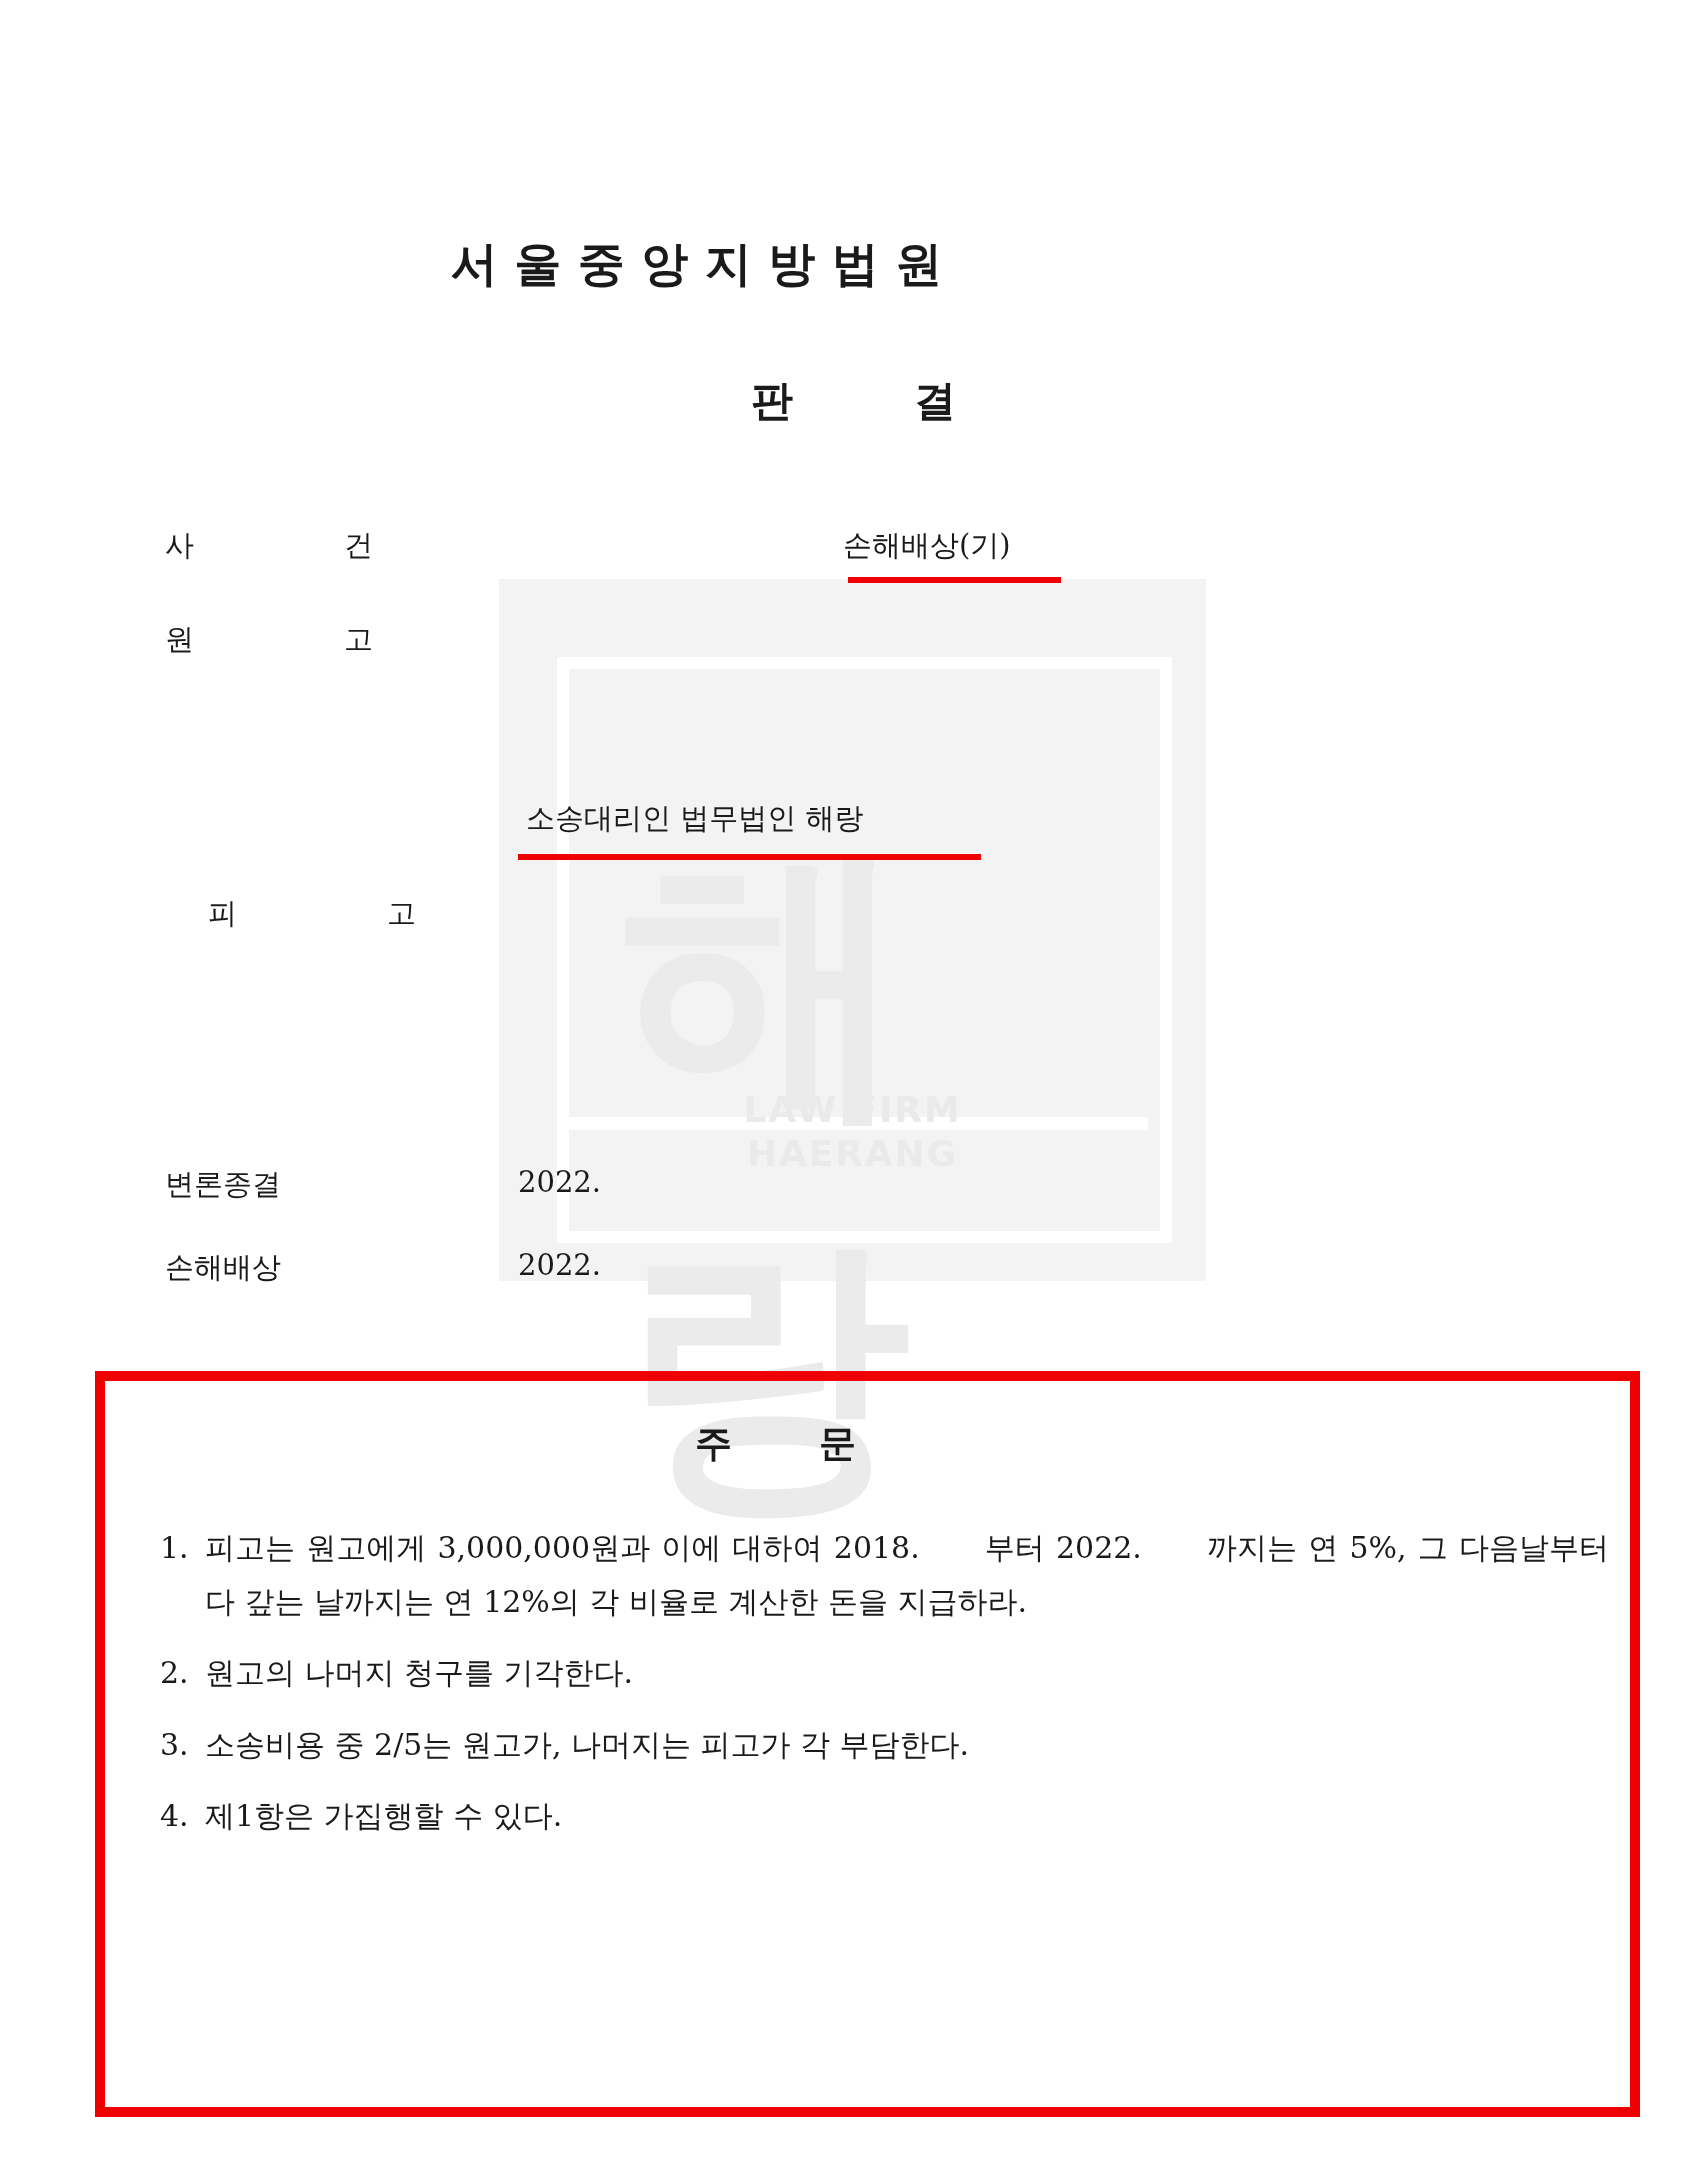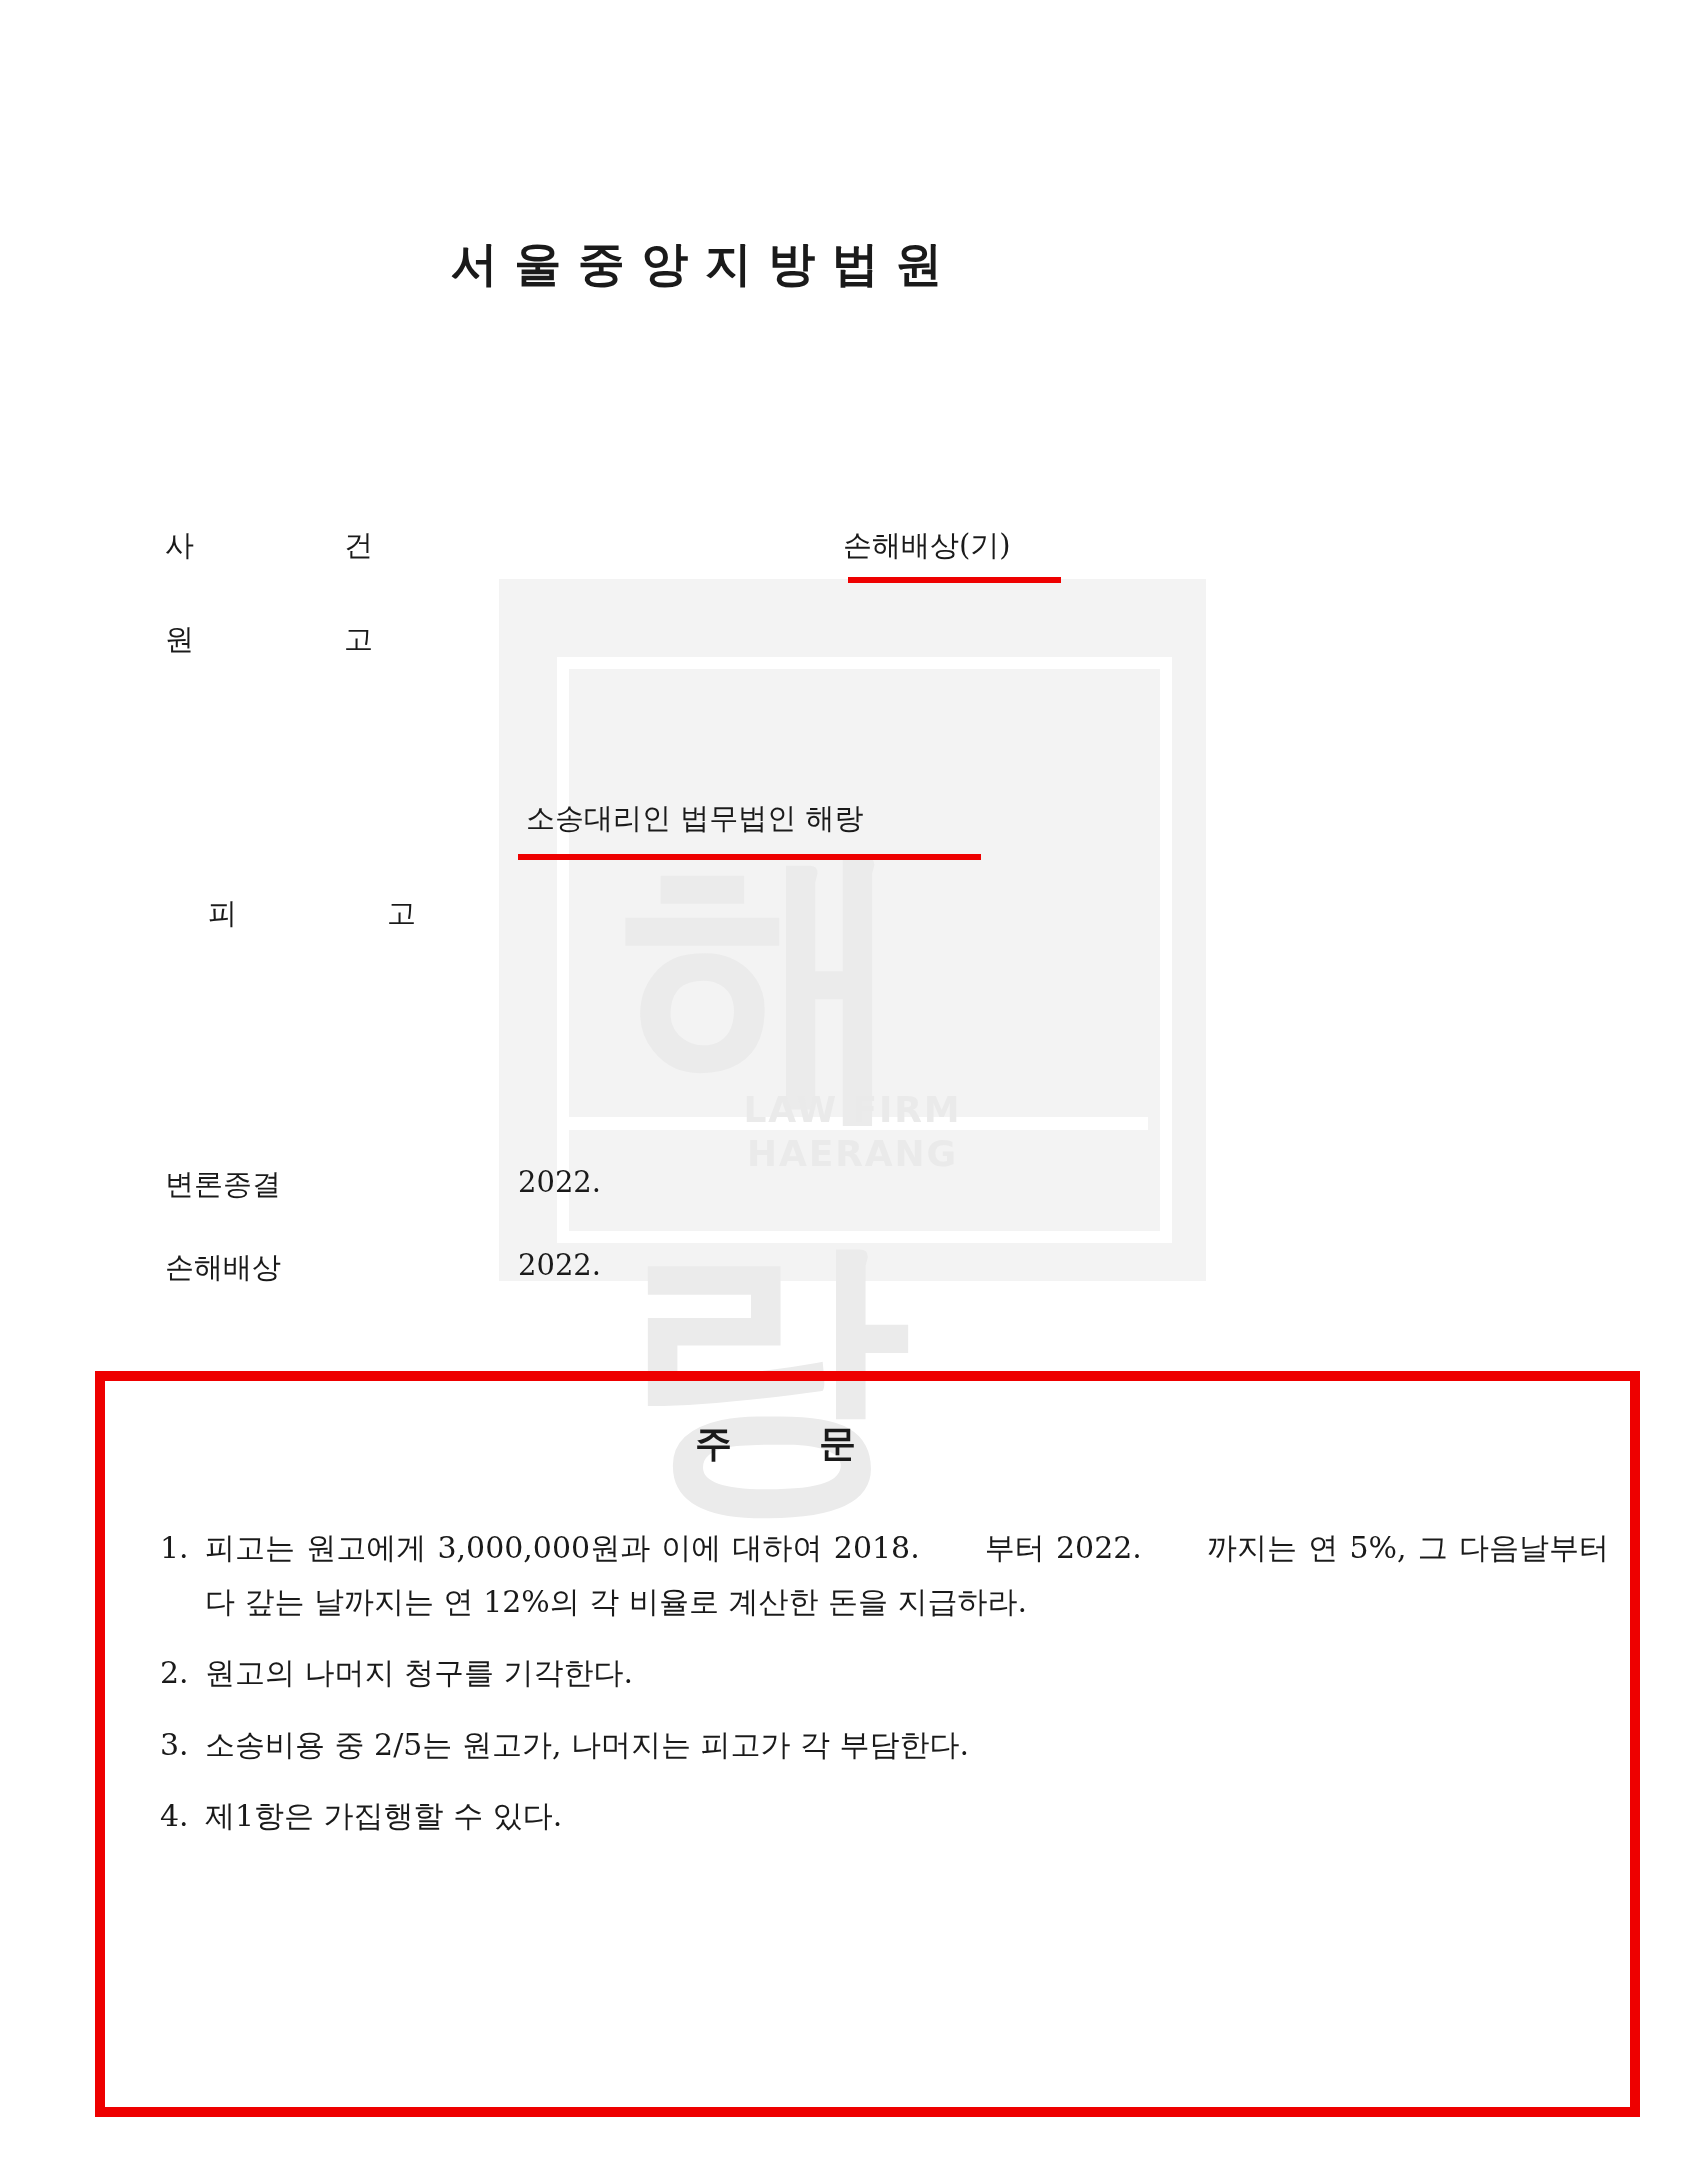--- a/index.html
+++ b/index.html
@@ -225,20 +225,21 @@
     <div class="wm-bar"></div>
     <div class="wm-glyph wm-g1">해랑</div>
     <div class="wm-text">
       <span>LAW FIRM</span><br>
       <span>HAERANG</span>
     </div>
   </div>
 
 
   <div class="court-title">서울중앙지방법원</div>
+  <div class="doc-title">판결</div>
 
   <div class="field-label" style="top:526px;">
     <span class="label-spread2">사　건</span>
   </div>
   <div class="field-value" style="left:843px; top:526px;text-align:center;">손해배상(기)</div>
   <div class="underline-red" style="left:848px; top:577px; width:213px;"></div>
 
   <div class="field-label" style="top:620px;">
     <span class="label-spread2">원　고</span>
   </div>

